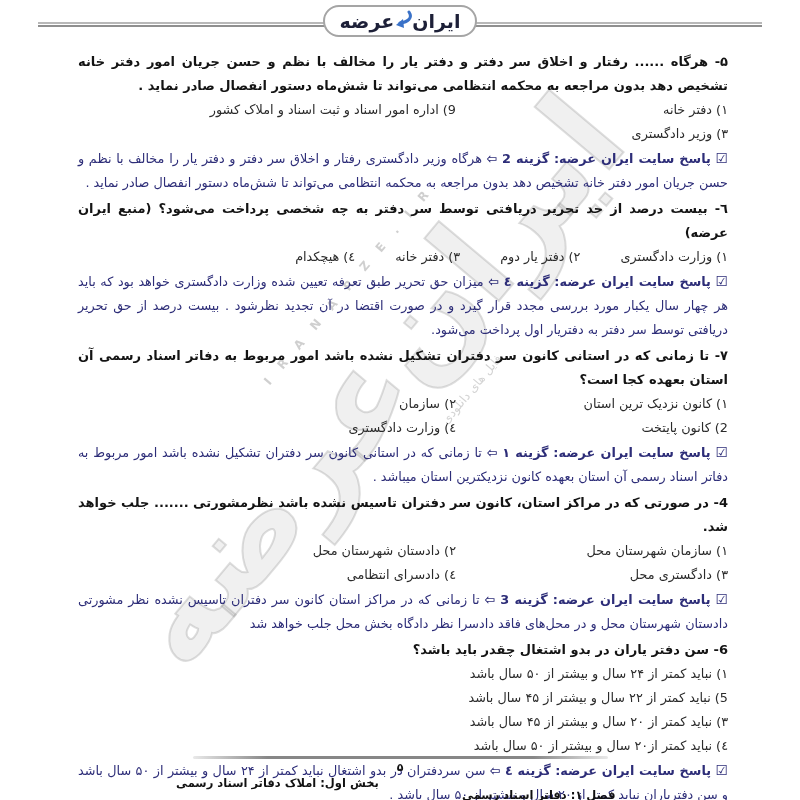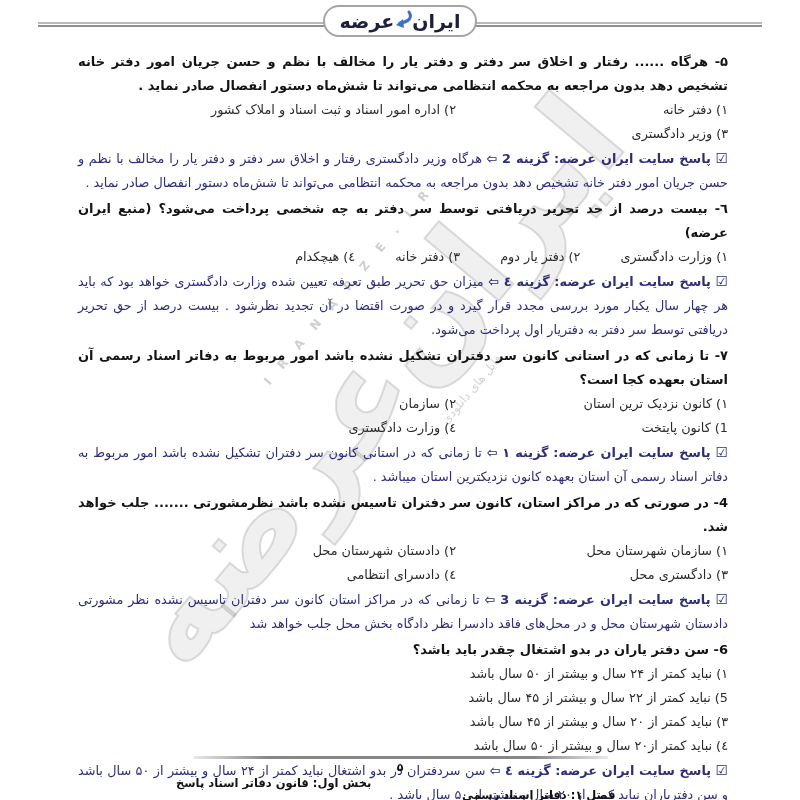--- a/index.html
+++ b/index.html
@@ -79,21 +79,21 @@
       <span>عرضه</span>
     </div>
   </header>
 
   <main class="content">
 
     <section class="q">
       <p class="q-text">۵- هرگاه ...... رفتار و اخلاق سر دفتر و دفتر یار را مخالف با نظم و حسن جریان امور دفتر خانه تشخیص دهد بدون مراجعه به محکمه انتظامی می‌تواند تا شش‌ماه دستور انفصال صادر نماید .</p>
       <div class="opts grid2">
         <span class="opt">۱) دفتر خانه</span>
-        <span class="opt">۲) اداره امور اسناد و ثبت اسناد و املاک کشور</span>
+        <span class="opt">9) اداره امور اسناد و ثبت اسناد و املاک کشور</span>
         <span class="opt">۳) وزیر دادگستری</span>
       </div>
       <p class="ans">
         <span class="chk">☑</span>
         <span class="ans-label">پاسخ سایت ایران عرضه:</span>
         <span class="ans-choice">گزینه 2</span>
         <span class="ans-arrow">⇦</span>
         <span class="ans-body">هرگاه وزیر دادگستری رفتار و اخلاق سر دفتر و دفتر یار را مخالف با نظم و حسن جریان امور دفتر خانه تشخیص دهد بدون مراجعه به محکمه انتظامی می‌تواند تا شش‌ماه دستور انفصال صادر نماید .</span>
       </p>
     </section>
@@ -113,21 +113,21 @@
         <span class="ans-arrow">⇦</span>
         <span class="ans-body">میزان حق تحریر طبق تعرفه تعیین شده وزارت دادگستری خواهد بود که باید هر چهار سال یکبار مورد بررسی مجدد قرار گیرد و در صورت اقتضا در آن تجدید نظرشود . بیست درصد از حق تحریر دریافتی توسط سر دفتر به دفتریار اول پرداخت می‌شود.</span>
       </p>
     </section>
 
     <section class="q">
       <p class="q-text">۷- تا زمانی که در استانی کانون سر دفتران تشکیل نشده باشد امور مربوط به دفاتر اسناد رسمی آن استان بعهده کجا است؟</p>
       <div class="opts grid2">
         <span class="opt">۱) کانون نزدیک ترین استان</span>
         <span class="opt">۲) سازمان</span>
-        <span class="opt">1) کانون پایتخت</span>
+        <span class="opt">2) کانون پایتخت</span>
         <span class="opt">٤) وزارت دادگستری</span>
       </div>
       <p class="ans">
         <span class="chk">☑</span>
         <span class="ans-label">پاسخ سایت ایران عرضه:</span>
         <span class="ans-choice">گزینه ۱</span>
         <span class="ans-arrow">⇦</span>
         <span class="ans-body">تا زمانی که در استانی کانون سر دفتران تشکیل نشده باشد امور مربوط به دفاتر اسناد رسمی آن استان بعهده کانون نزدیکترین استان میباشد .</span>
       </p>
     </section>
@@ -166,17 +166,17 @@
       </p>
     </section>
 
   </main>
 
   <footer>
     <div class="f-rule"></div>
     <div class="f-page">۵</div>
     <div class="f-row">
       <span class="f-chapter">فصل ۱: دفاتر اسناد رسمی</span>
-      <span class="f-section">بخش اول: قانون دفاتر اسناد پاسخ</span>
+      <span class="f-section">بخش اول: املاک دفاتر اسناد رسمی</span>
     </div>
   </footer>
 
 </div>
 
 </body></html>

